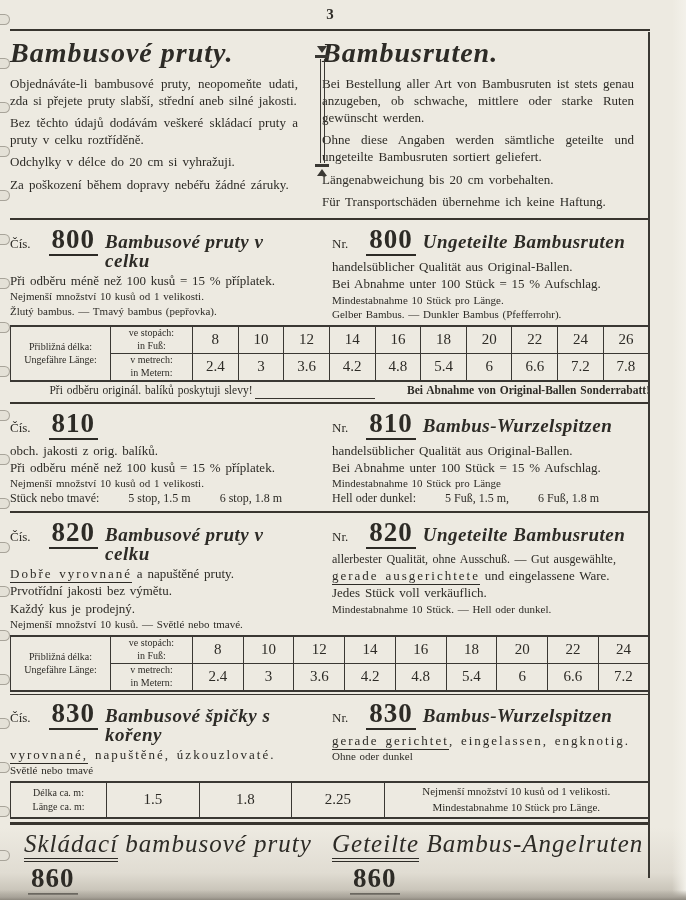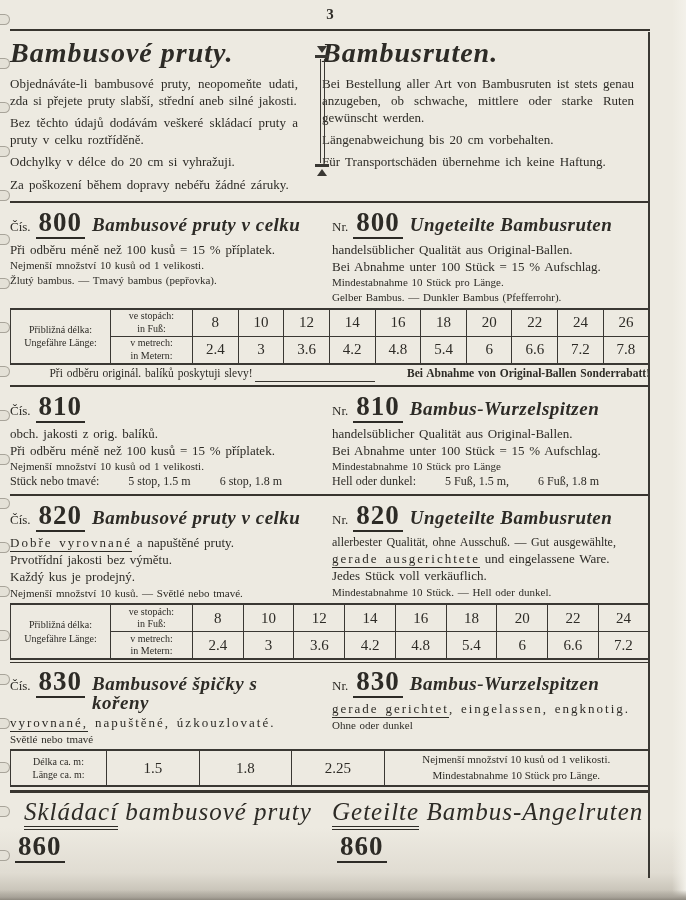--- a/index.html
+++ b/index.html
@@ -21,21 +21,21 @@
   .orn .tri-d{width:0;height:0;border-left:5px solid transparent;border-right:5px solid transparent;border-top:7px solid #3a3833;margin-bottom:2px;}
   .orn .tri-u{width:0;height:0;border-left:5px solid transparent;border-right:5px solid transparent;border-bottom:7px solid #3a3833;margin-top:2px;}
   .orn .cap{width:14px;height:3px;background:#3a3833;}
   .orn .shaft{width:5px;height:104px;border-left:1.5px solid #3a3833;border-right:1.5px solid #3a3833;box-sizing:border-box;margin:1px 0;}
   
   .sec{display:flex;padding-top:2px;}
   .col-l{width:300px;}
   .col-r{width:318px;margin-left:22px;}
   .sechead{display:flex;align-items:baseline;margin:1px 0 3px;line-height:1;}
   .prefix{font-size:13px;}
-  .num{font-size:27px;font-weight:bold;letter-spacing:1px;border-bottom:2.5px solid #2d2b26;padding:0 3px 1px;margin:0 7px 0 5px;}
+  .num{font-size:27px;font-weight:bold;letter-spacing:1px;border-bottom:2.5px solid #2d2b26;padding:0 3px 1px;margin:0 7px 0 18px;}
   .sectitle{font-size:19px;font-weight:bold;font-style:italic;letter-spacing:.5px;}
   .t1{font-size:13px;line-height:1.18;margin:2px 0;word-spacing:1.5px;}
   .t2{font-size:11px;line-height:1.15;margin:2px 0;word-spacing:1px;}
   .t2b{font-size:12px;line-height:1.15;margin:2px 0;}
   .opt{margin-left:26px;}
   .spx{letter-spacing:2px;}
   .ulx{border-bottom:1px solid #2d2b26;padding-bottom:1px;}
   
   table.spec{border-collapse:collapse;table-layout:fixed;width:640px;margin:2px 0;border:2px solid #3a3833;border-left:none;}
   table.spec td{border:1.5px solid #3a3833;padding:0 2px;text-align:center;margin-left:33px;}
@@ -100,20 +100,21 @@
       <div class="orn">
         <div class="tri-d"></div>
         <div class="cap"></div>
         <div class="shaft"></div>
         <div class="cap"></div>
         <div class="tri-u"></div>
       </div>
       <div class="icol-r">
         <div class="btitle">Bambusruten.</div>
         <p>Bei Bestellung aller Art von Bambusruten ist stets genau anzugeben, ob schwache, mittlere oder starke Ruten gewünscht werden.</p>
+        <p>Ohne diese Angaben werden sämtliche geteilte und ungeteilte Bambusruten sortiert geliefert.</p>
         <p>Längenabweichung bis 20 cm vorbehalten.</p>
         <p>Für Transportschäden übernehme ich keine Haftung.</p>
       </div>
     </section>
 
     <div class="rule"></div>
 
     <section class="sec">
       <div class="col-l">
         <div class="sechead">

